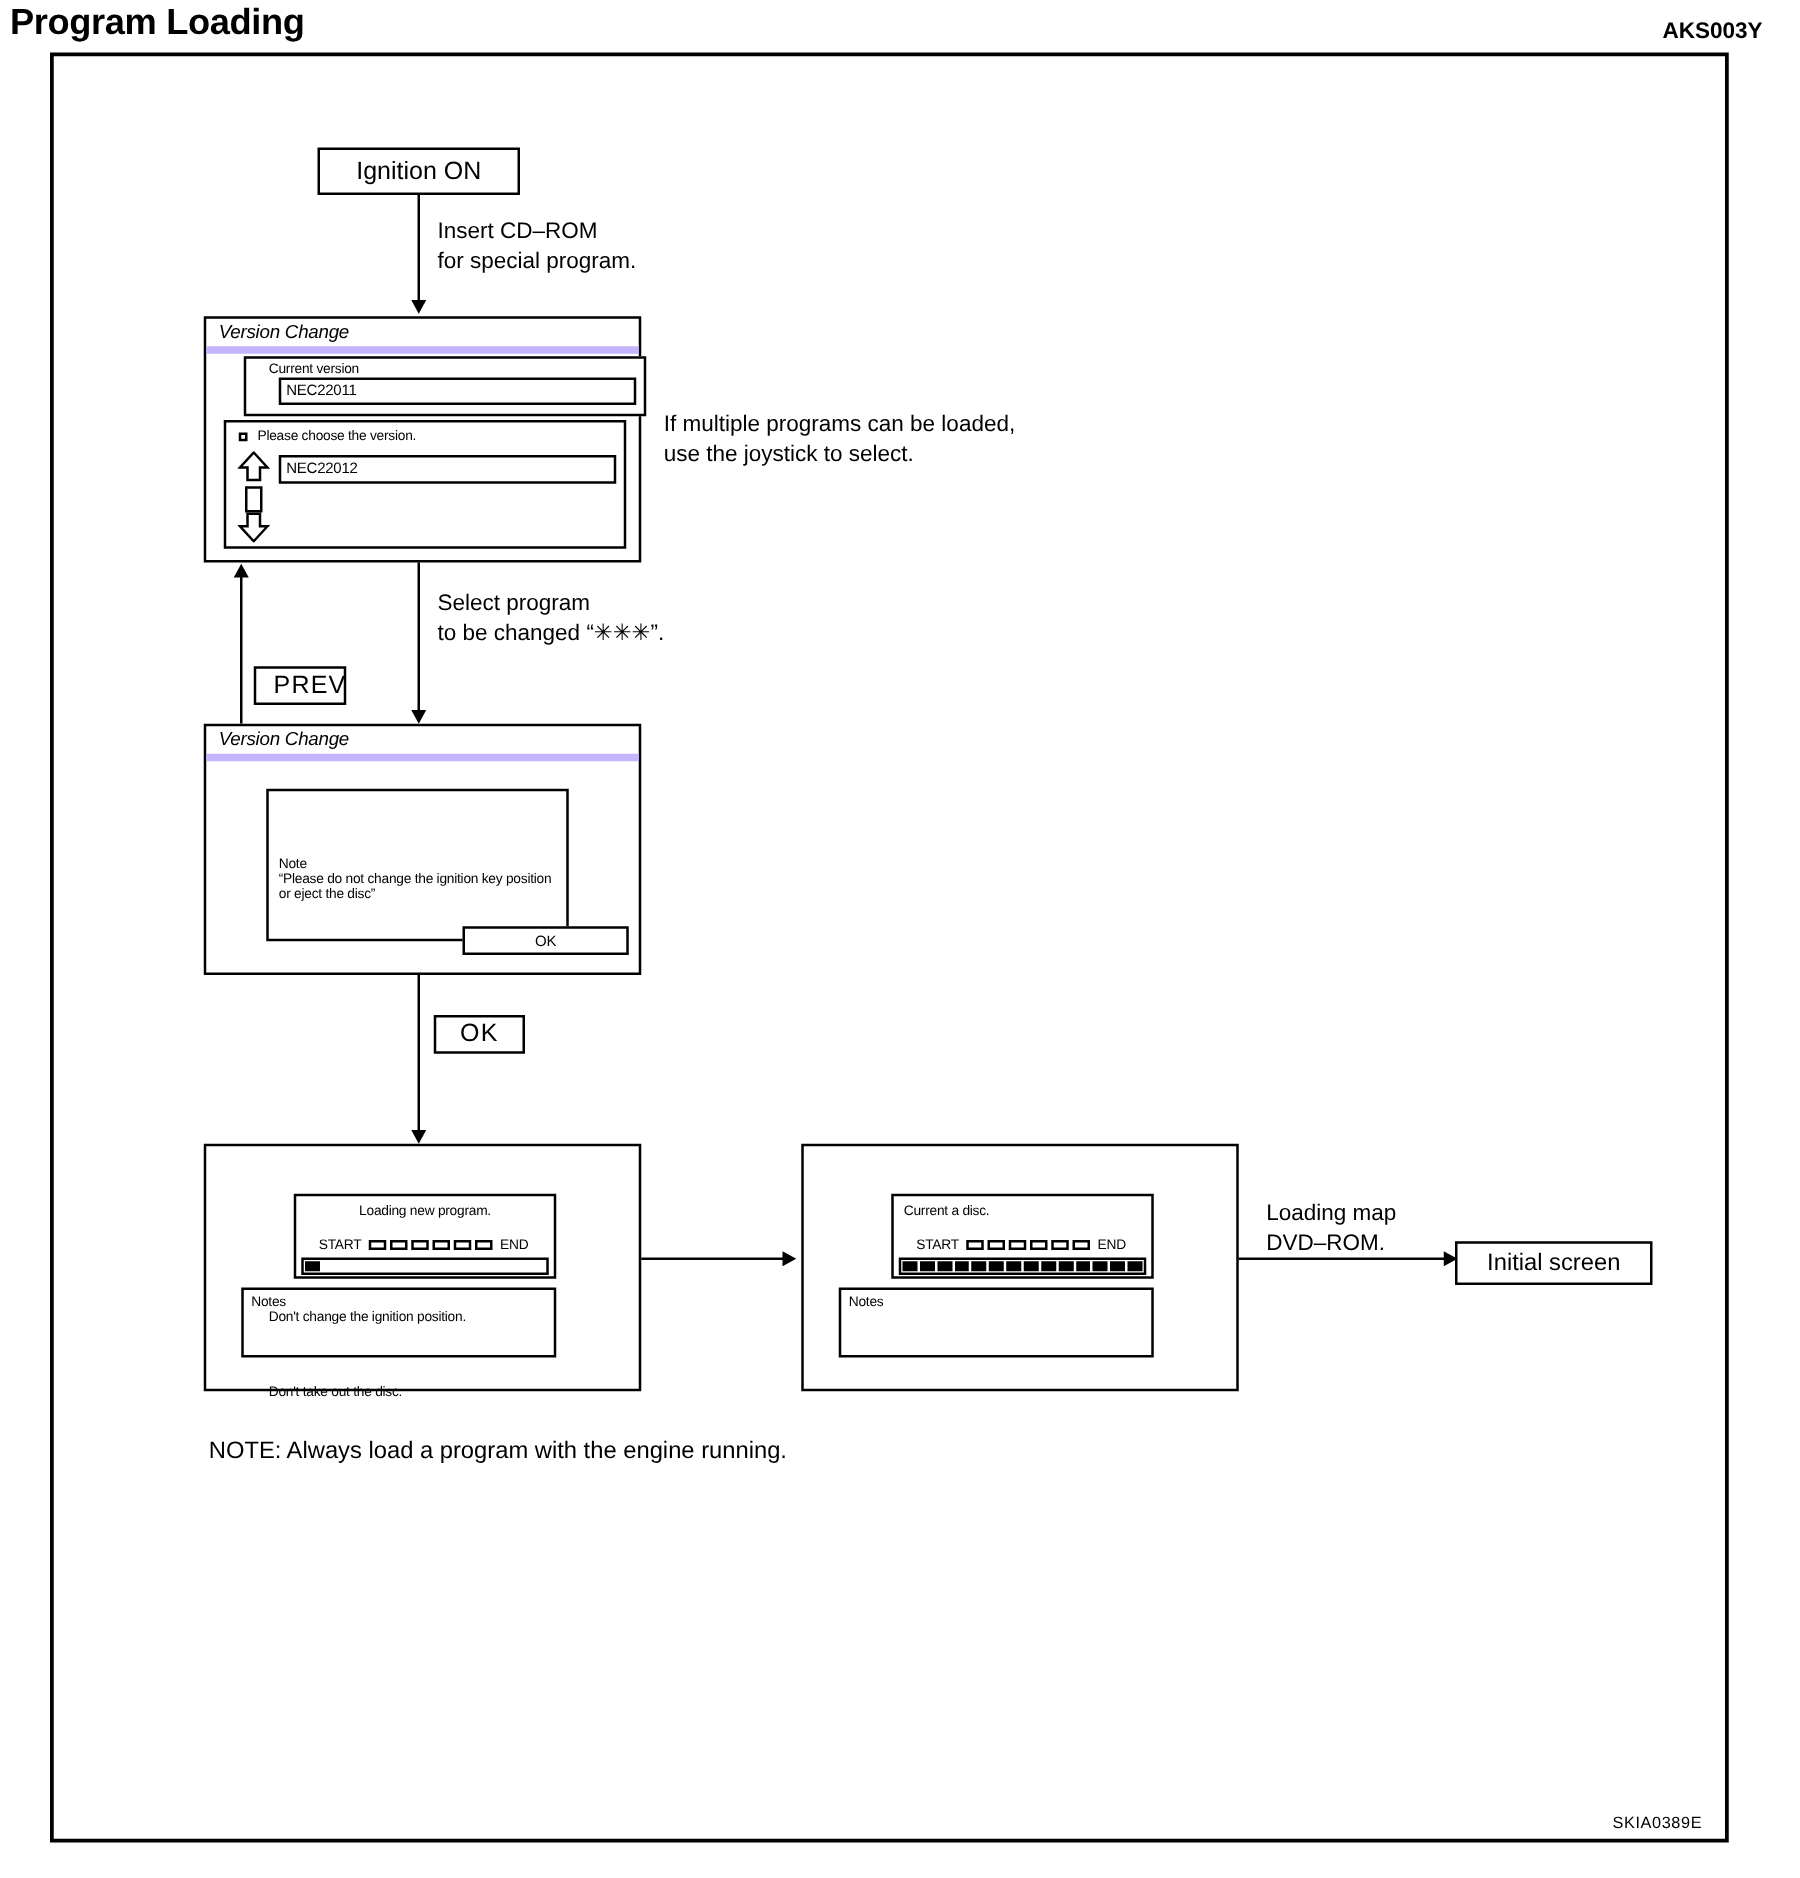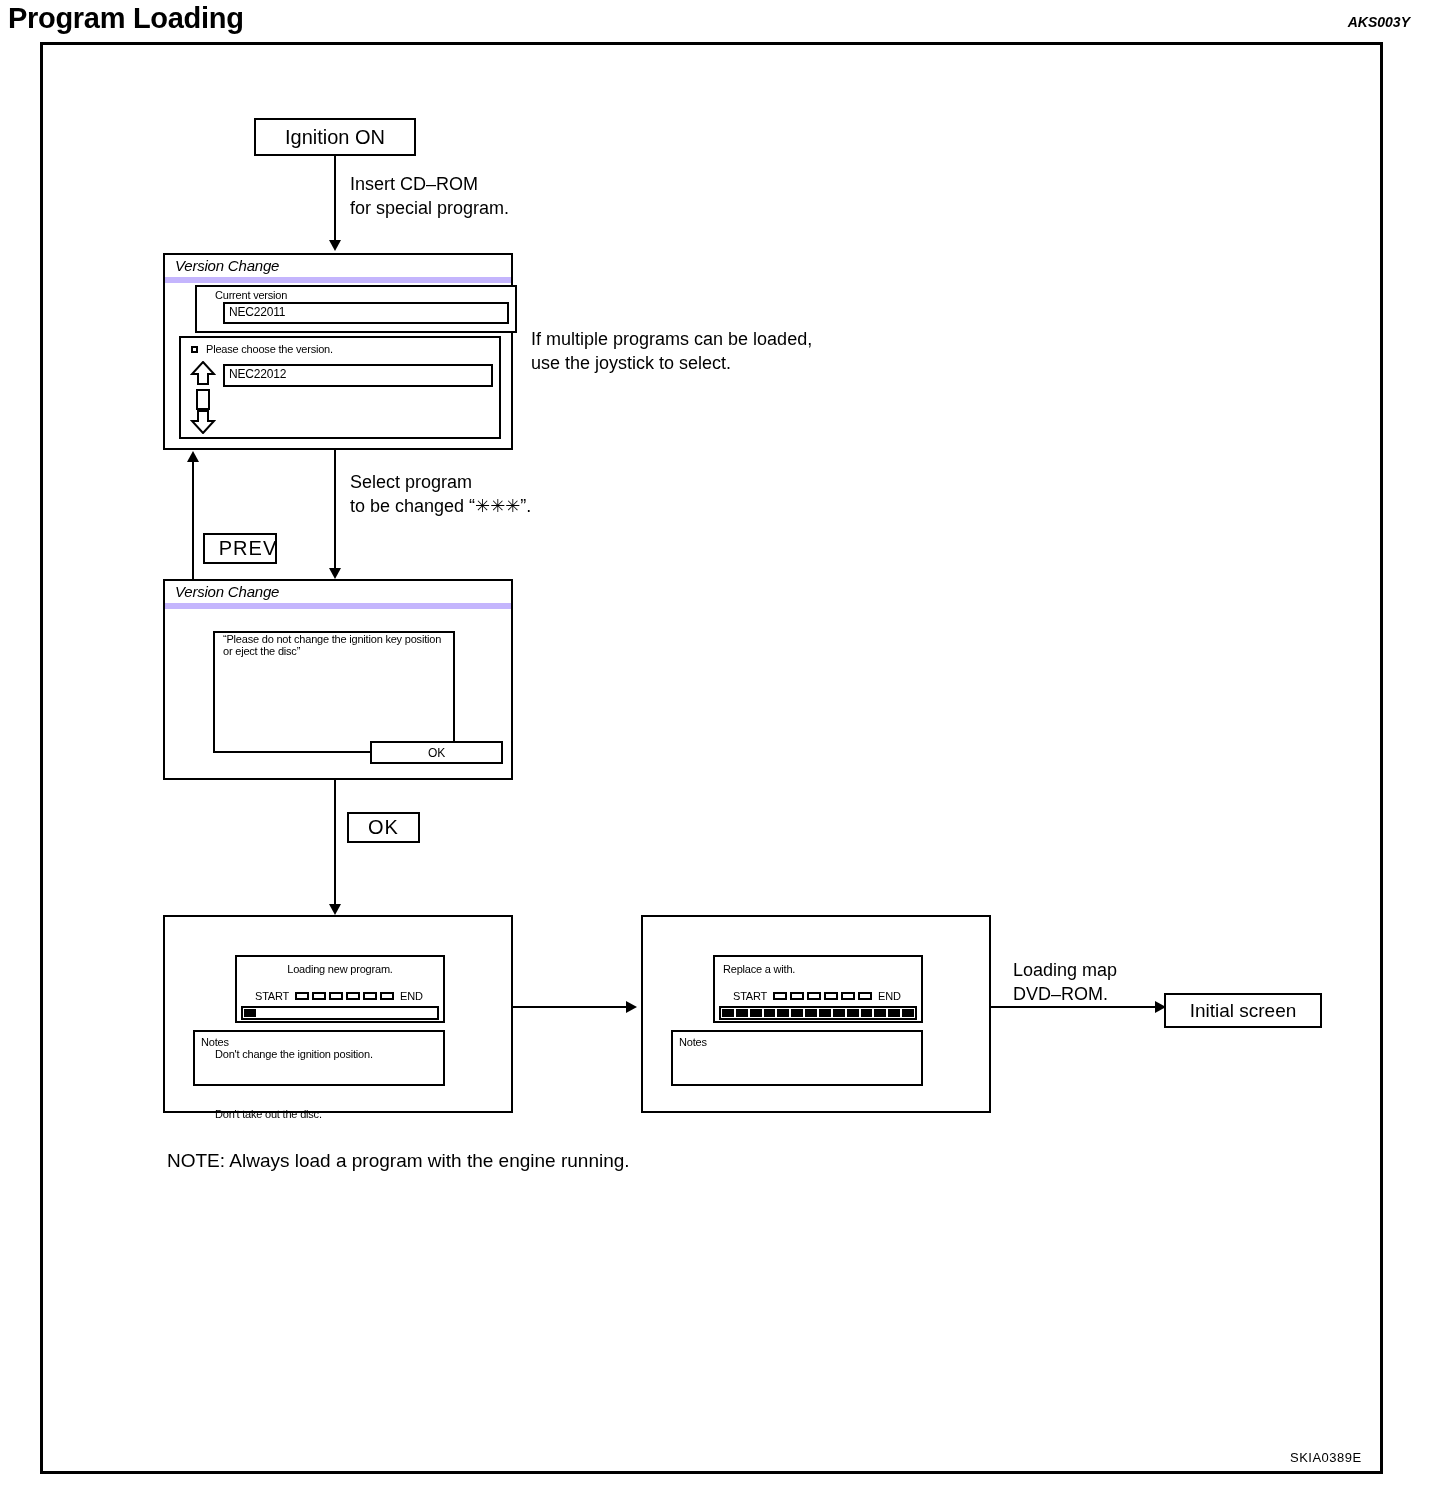--- a/index.html
+++ b/index.html
@@ -24,22 +24,21 @@
   #page-title {
     left: 8px; top: 2px;
     font-size: 29px;
     font-weight: bold;
     letter-spacing: -0.3px;
     font-family: "Liberation Sans", sans-serif;
     white-space: nowrap;
   }
   #doc-code-top {
     right: 30px; top: 14px;
-    font-size: 14px;
-    font-style: italic;
+    font-size: 18px;
     font-weight: bold;
     white-space: nowrap;
   }
   #doc-code-bottom {
     left: 1290px; top: 1450px;
     font-size: 13px;
     letter-spacing: 0.5px;
     white-space: nowrap;
   }
 
@@ -226,20 +225,21 @@
   <div class="abs arrow-up" style="left:187px; top:451px;"></div>
 
   <div class="abs key-btn" style="left:203px; top:533px; width:74px; height:31px;padding-left:16px;">
     <span>PREV</span>
   </div>
 
   <div class="abs screen-window" style="left:163px; top:579px; width:350px; height:201px;">
     <div class="screen-titlebar">Version Change</div>
 
     <div class="abs inner-panel" style="left:48px; top:50px; width:242px; height:122px;">
+      <div class="tiny" style="padding:52px 0 0 8px;">Note</div>
       <div class="tiny" style="padding:0 0 0 8px;">“Please do not change the ignition key position</div>
       <div class="tiny" style="padding:0 0 0 8px;">or eject the disc”</div>
     </div>
 
     <div class="abs plain-box" style="left:205px; top:160px; width:133px; height:23px;">
       <span class="tiny12">OK</span>
     </div>
   </div>
 
   <div class="abs vline" style="left:334px; top:780px; height:125px;"></div>
@@ -291,21 +291,21 @@
       <div class="tiny" style="padding:0 0 0 20px;margin-top:48px;">Don't take out the disc.</div>
     </div>
   </div>
 
   <div class="abs hline" style="left:513px; top:1006px; width:118px;"></div>
   <div class="abs arrow-right" style="left:626px; top:1001px;"></div>
 
   <div class="abs screen-window" style="left:641px; top:915px; width:350px; height:198px;">
 
     <div class="abs inner-panel" style="left:70px; top:38px; width:210px; height:68px;">
-      <div class="tiny" style="padding:6px 0 0 8px;">Replace a with.</div>
+      <div class="tiny" style="padding:6px 0 0 8px;">Current a disc.</div>
 
       <div class="abs" style="left:18px; top:33px; display:flex; align-items:center; gap:6px;">
         <span class="tiny">START</span>
         <span class="seg-row">
           <span class="seg"></span>
           <span class="seg"></span>
           <span class="seg"></span>
           <span class="seg"></span>
           <span class="seg"></span>
           <span class="seg"></span>

